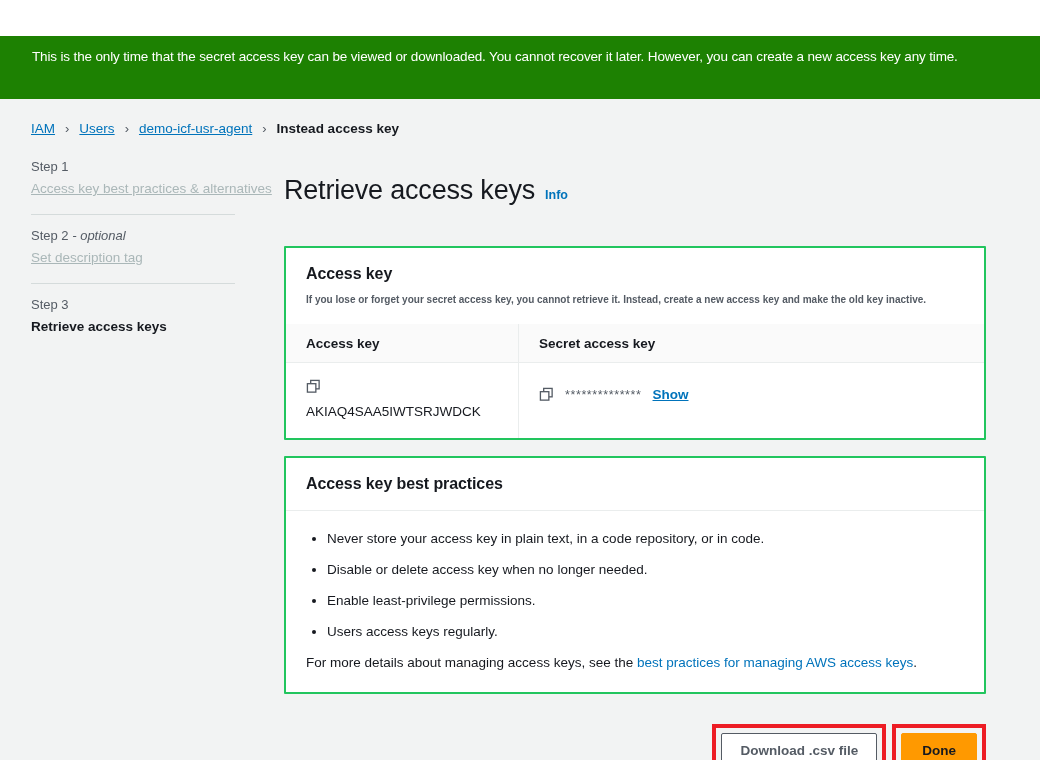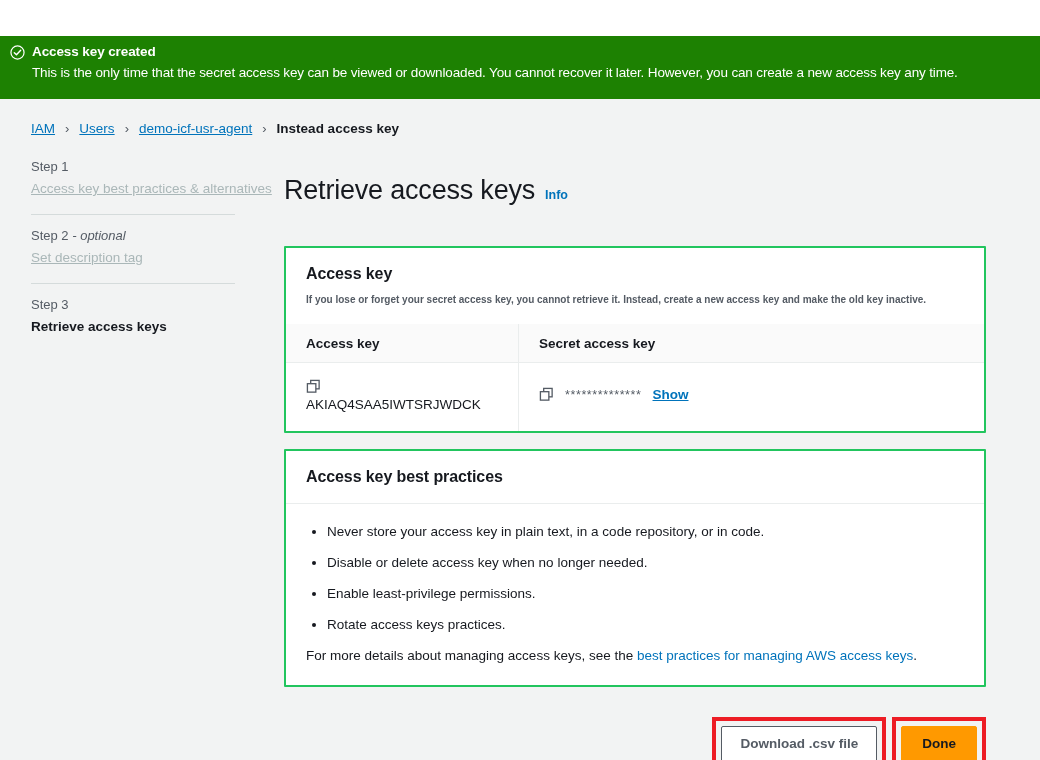--- a/index.html
+++ b/index.html
@@ -99,21 +99,21 @@
     border-bottom: 1px solid #eaeded;
     background: #fafafa;
   }
   .kt-head .kt-cell { padding: 12px 20px 11px 20px; font-size: 13.5px; font-weight: bold; color: #16191f; }
   .kt-col1 { width: 232px; flex: 0 0 232px; }
   .kt-col2 { flex: 1; border-left: 1px solid #eaeded; }
   .kt-body { display: flex; background: #ffffff; }
   .kt-body .kt-cell { padding: 14px 20px 16px 20px; }
 
   .copy-icon { width: 15px; height: 15px; display:inline-block; vertical-align: middle; }
-  .key-value { font-size: 13.5px; color: #16191f; line-height: 20px; }
+  .key-value { font-size: 13.5px; color: #16191f; line-height: 20px; margin-top: 7px; }
 
   .secret-row { display: flex; align-items: center; gap: 11px; padding-top: 10px; }
   .secret-mask { font-size: 12.5px; color: #545b64; letter-spacing: 0.6px; line-height: 14px; }
   .show-link { font-size: 13.5px; color: #0073bb; text-decoration: underline; font-weight: bold; cursor:pointer; }
 
   
   .bp-body { padding: 18px 20px 20px 20px; }
   .bp-list { margin: 0; padding: 0 0 0 21px; }
   .bp-list li { font-size: 13.5px; color: #16191f; line-height: 19px; margin-bottom: 12px; }
   .bp-footer { font-size: 13.5px; color: #16191f; line-height: 19px; margin-top: 8px; }
@@ -143,27 +143,20 @@
   }
 </style>
 </head>
 <body>
 
 <div class="page">
 
   <div class="top-strip"></div>
 
   <div class="banner">
-    <div class="banner-title-row">
-      <svg class="banner-check" viewBox="0 0 16 16">
-        <circle cx="8" cy="8" r="7" fill="none" stroke="#ffffff" stroke-width="1.3"></circle>
-        <path d="M4.6 8.2 L6.9 10.5 L11.4 5.6" fill="none" stroke="#ffffff" stroke-width="1.5" stroke-linecap="round" stroke-linejoin="round"></path>
-      </svg>
-      <div class="banner-title">Access key created</div>
-    </div>
     <div class="banner-body">This is the only time that the secret access key can be viewed or downloaded. You cannot recover it later. However, you can create a new access key any time.</div>
   </div>
 
   <div class="content">
 
     <div class="breadcrumb">
       <span class="crumb-link">IAM</span>
       <span class="crumb-sep">›</span>
       <span class="crumb-link">Users</span>
       <span class="crumb-sep">›</span>
@@ -237,21 +230,21 @@
 
         <div class="card">
           <div class="card-head bordered">
             <div class="card-title">Access key best practices</div>
           </div>
           <div class="bp-body">
             <ul class="bp-list">
               <li>Never store your access key in plain text, in a code repository, or in code.</li>
               <li>Disable or delete access key when no longer needed.</li>
               <li>Enable least-privilege permissions.</li>
-              <li>Rotate access keys practices.</li>
+              <li>Users access keys regularly.</li>
             </ul>
             <div class="bp-footer"><span>For more details about managing access keys, see the </span><a>best practices for managing AWS access keys</a><span>.</span></div>
           </div>
         </div>
 
         <div class="footer-actions">
           <span class="hl-box">
             <button class="btn btn-normal">Download .csv file</button>
           </span>
           <span class="hl-box second">

